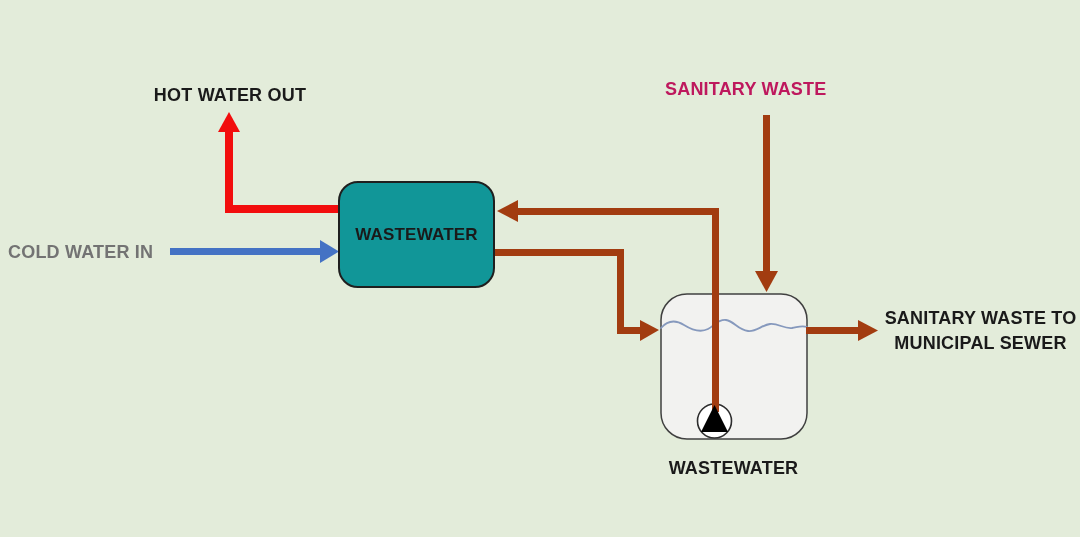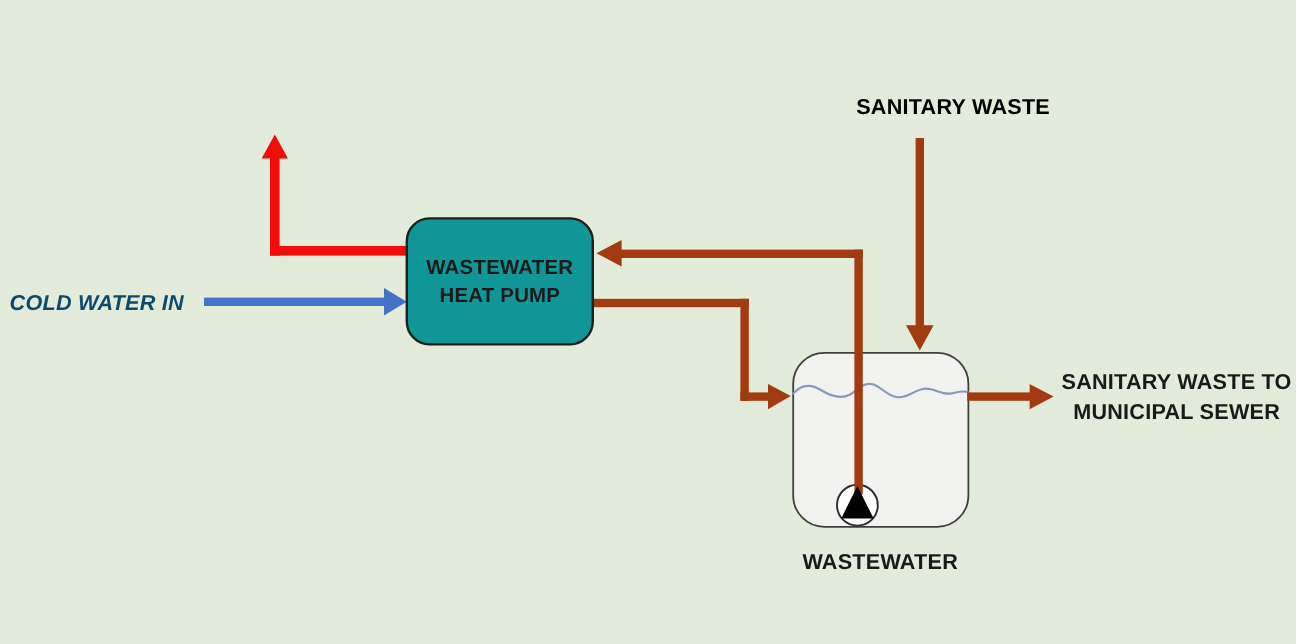--- a/index.html
+++ b/index.html
@@ -97,27 +97,27 @@
         <rect x="806" y="327" width="53" height="7"></rect>
         <polygon points="878,330.5 858,320 858,341"></polygon>
       </g>
     </g>
 
     <polygon points="714.5,405 701,432 728,432" fill="#000000"></polygon>
   </svg>
 
   <div class="heat-pump-box" style="background-color: rgb(17, 150, 152); color: rgb(26, 26, 26);">
     <span class="line">WASTEWATER</span>
-    <span class="line">HEAT PUMP</span>
   </div>
 
+  <div class="diagram-label" style="left: 150px; top: 84px; width: 160px; text-align: center; color: rgb(26, 26, 26);">HOT WATER OUT</div>
 
-  <div class="diagram-label" style="left: 8px; top: 241px; width: 170px; color: #0c4a6e; font-style: italic;">COLD WATER IN</div>
+  <div class="diagram-label" style="left: 8px; top: 241px; width: 170px; color: #737373;">COLD WATER IN</div>
 
-  <div class="diagram-label" style="left: 665px; top: 78px; width: 210px; text-align: right; color: #000000;">SANITARY WASTE</div>
+  <div class="diagram-label" style="left: 665px; top: 78px; width: 210px; text-align: left; color: #be185d;">SANITARY WASTE</div>
 
   <div class="diagram-label multiline" style="left: 873px; top: 306px; width: 215px; color: rgb(26, 26, 26);">
     <span class="line">SANITARY WASTE TO</span>
     <span class="line">MUNICIPAL SEWER</span>
   </div>
 
   <div class="diagram-label multiline" style="left: 631px; top: 456px; width: 205px; color: rgb(26, 26, 26);">
     <span class="line">WASTEWATER</span>
   </div>
 

